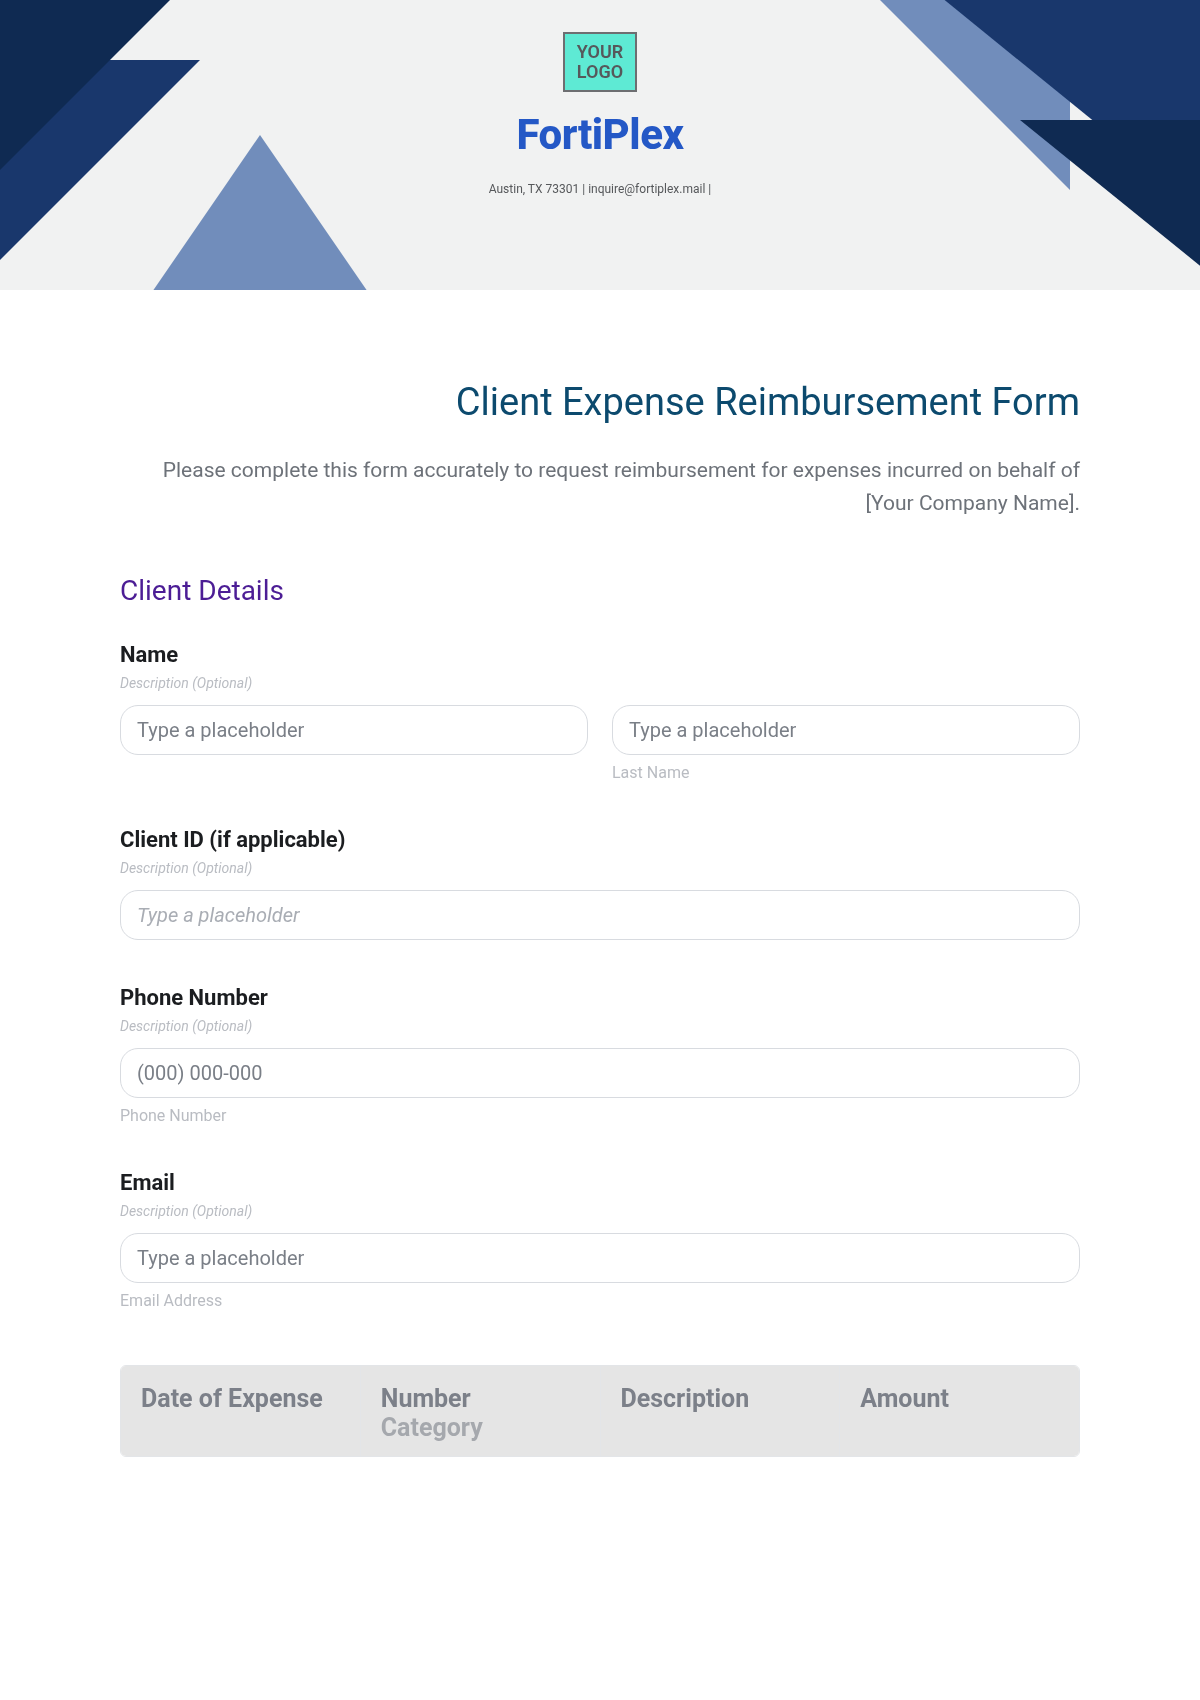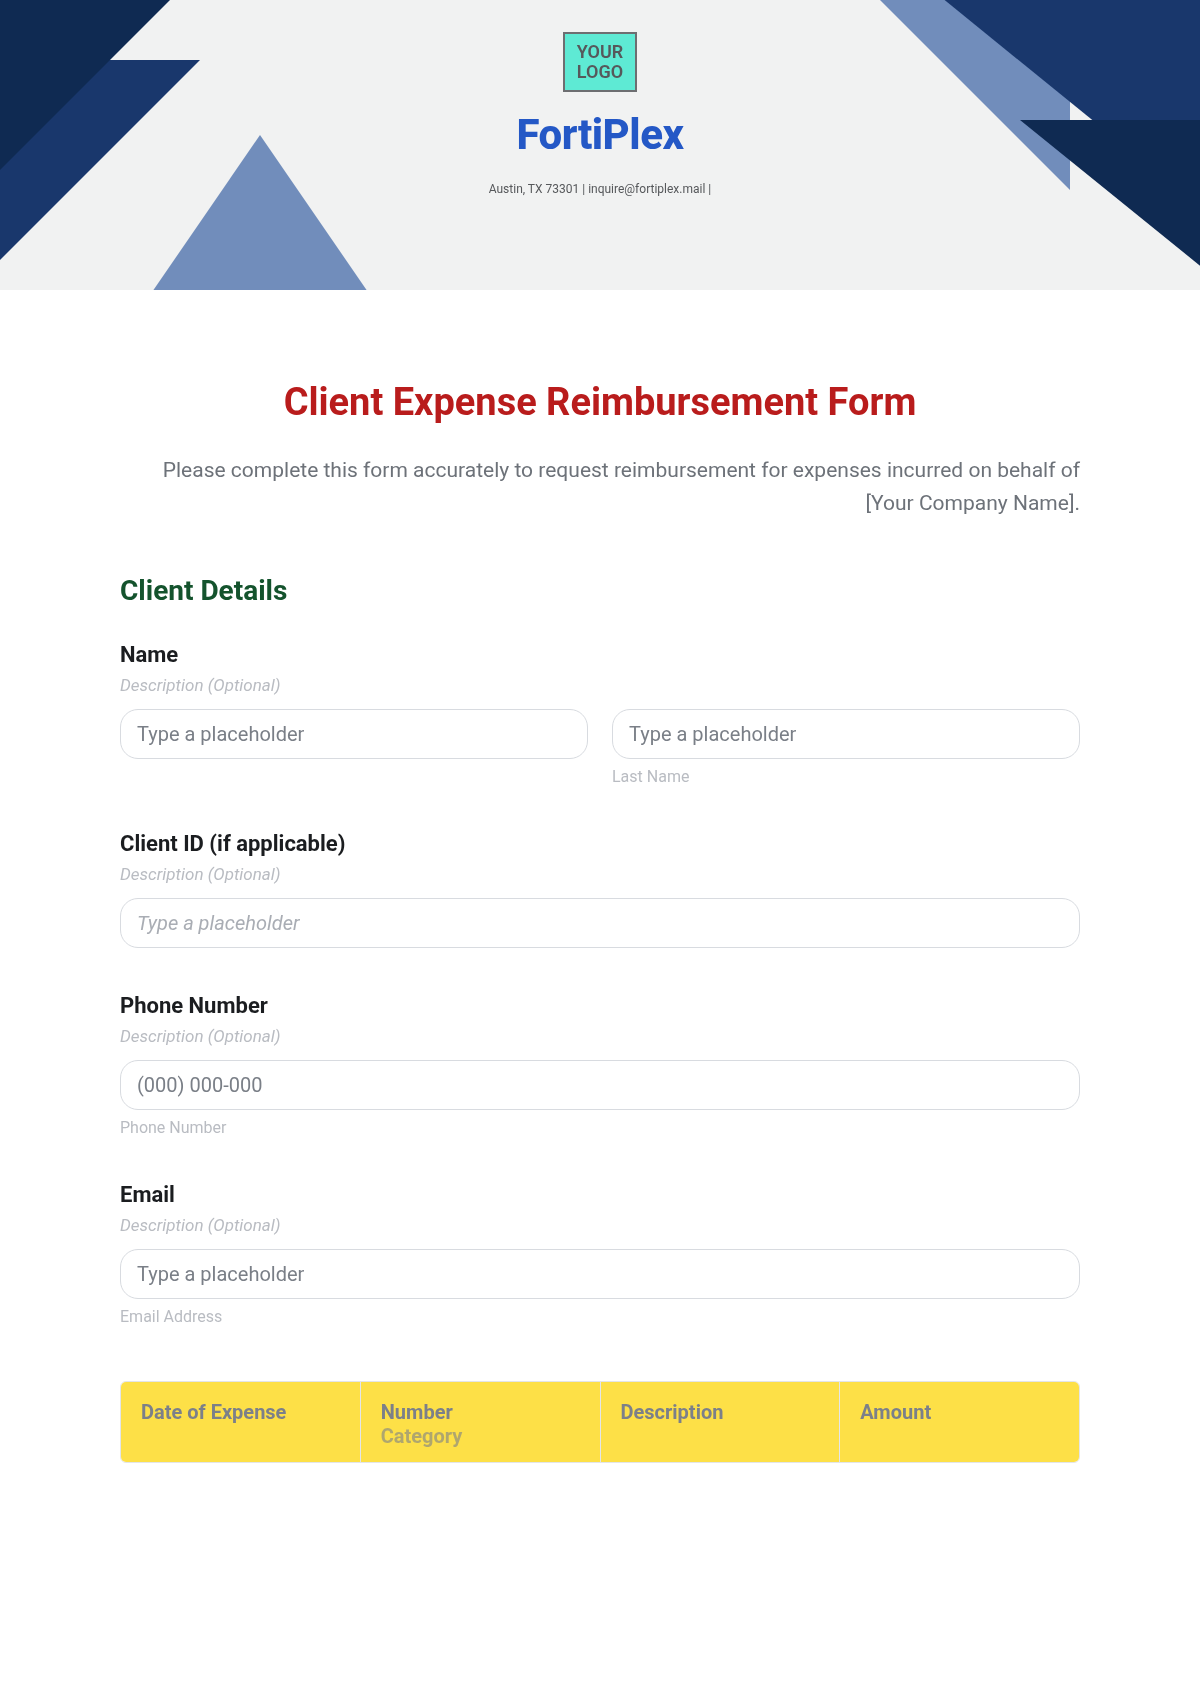--- a/index.html
+++ b/index.html
@@ -85,48 +85,48 @@
   .contact {
     color: #56585b;
     font-size: 12px;
     margin-top: 22px;
     line-height: 1.45;
   }
   .content {
     padding: 90px 120px 0 120px;
   }
   .form-title {
-    text-align: center;
+    text-align: right;
     font-size: 38px;
-    font-weight: 700;
-    color: #b91c1c;
+    font-weight: 400;
+    color: #0c4a6e;
     margin-bottom: 30px;
   }
   .intro {
     text-align: right;
     font-size: 21px;
     color: #6d7279;
     line-height: 1.55;
     margin-bottom: 55px;
   }
   .section-title {
     font-size: 28px;
-    font-weight: 700;
-    color: #14532d;
+    font-weight: 400;
+    color: #4c1d95;
     margin-bottom: 35px;
   }
   .field { margin-bottom: 45px; }
   .field-label {
     font-size: 22px;
     font-weight: 700;
     color: #1b1d20;
     margin-bottom: 8px;
   }
   .field-desc {
-    font-size: 17px;
+    font-size: 14px;
     font-style: italic;
     color: #b9bcc2;
     margin-bottom: 14px;
   }
   .row { display: flex; gap: 24px; }
   .col { flex: 1; }
   .input {
     width: 100%;
     height: 50px;
     border: 1px solid #d8dbe0;
@@ -147,24 +147,24 @@
   .expense-section { margin-top: 55px; }
   .table {
     display: flex;
     border: 1px solid #e3e5e8;
     border-radius: 6px;
     overflow: hidden;
     margin-top: 22px;
   }
   .th {
     flex: 1;
-    background: #fde047;
+    background: #e5e5e5;
     border-right: 1px solid #e3e5e8;
     padding: 18px 20px 14px 20px;
-    font-size: 20px;
+    font-size: 25px;
     font-weight: 700;
     color: #7c8089;
     text-align: left;
   }
   .th:last-child { border-right: none; }
 </style>
 </head>
 <body>
 
 <div class="header">

